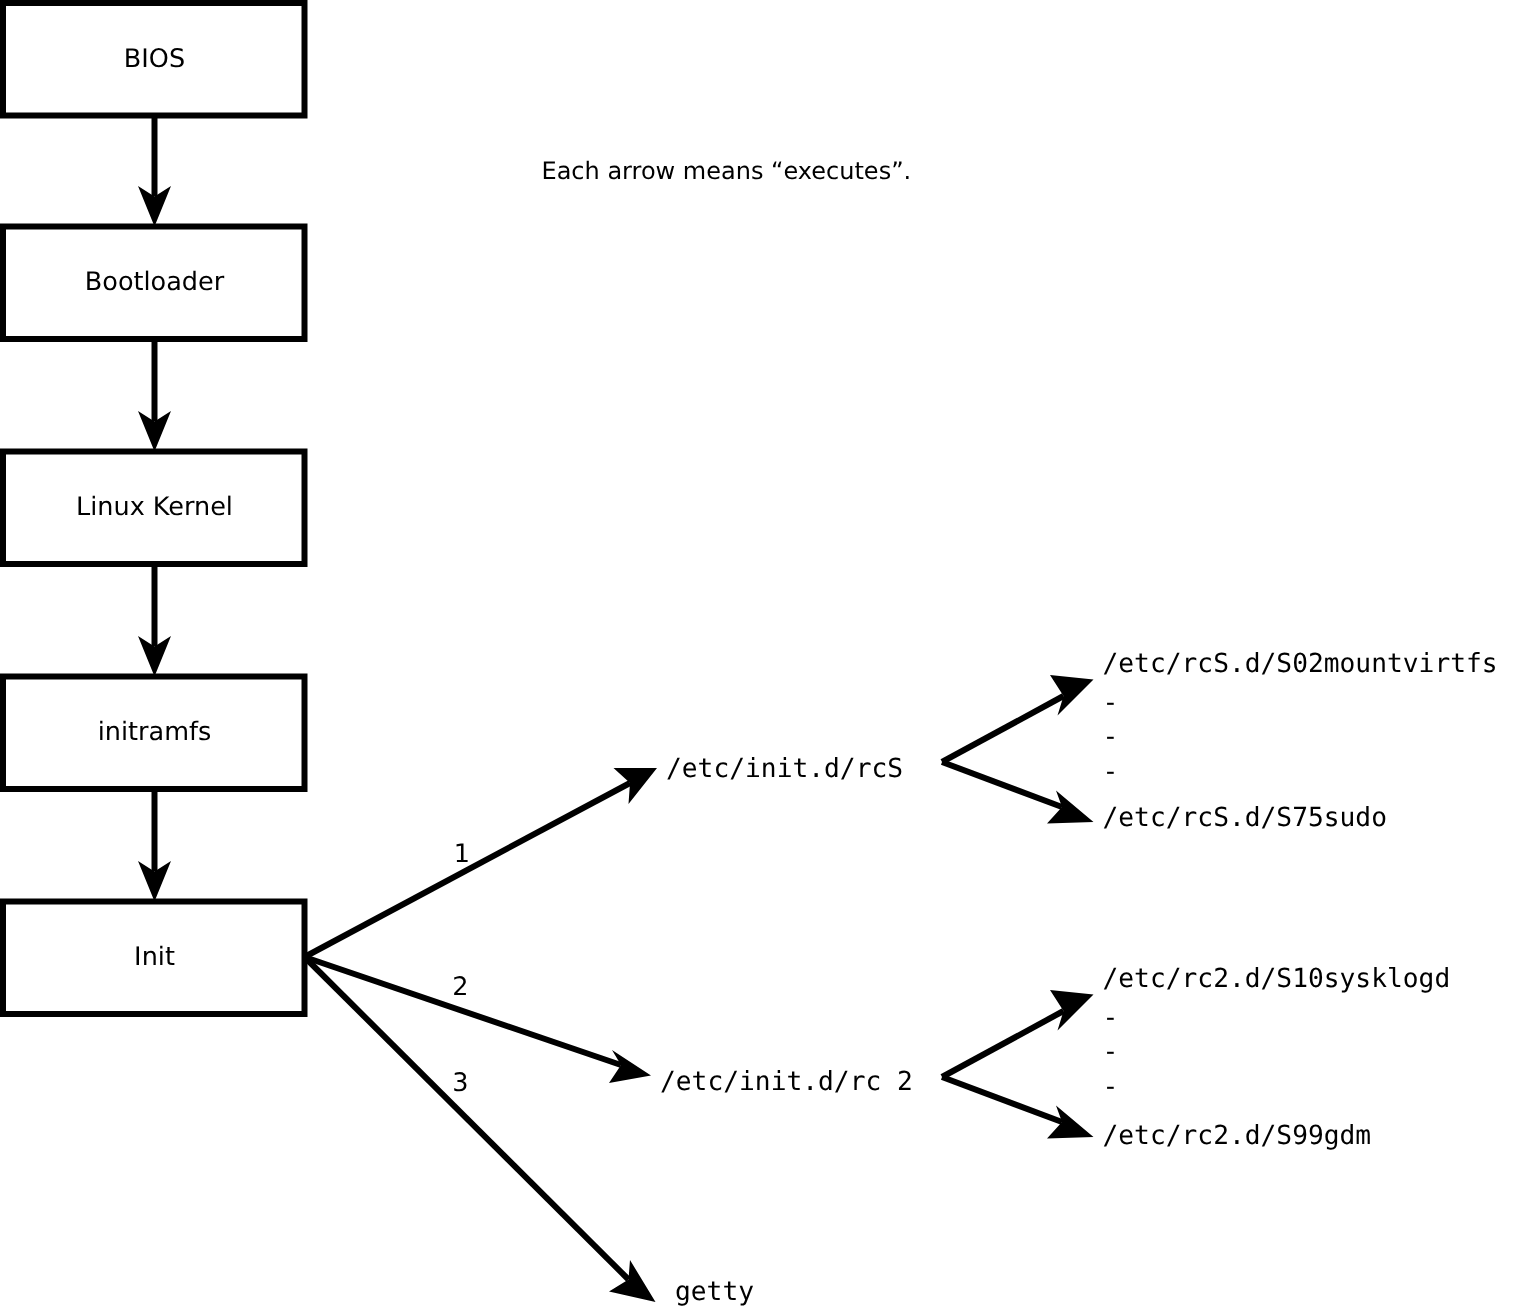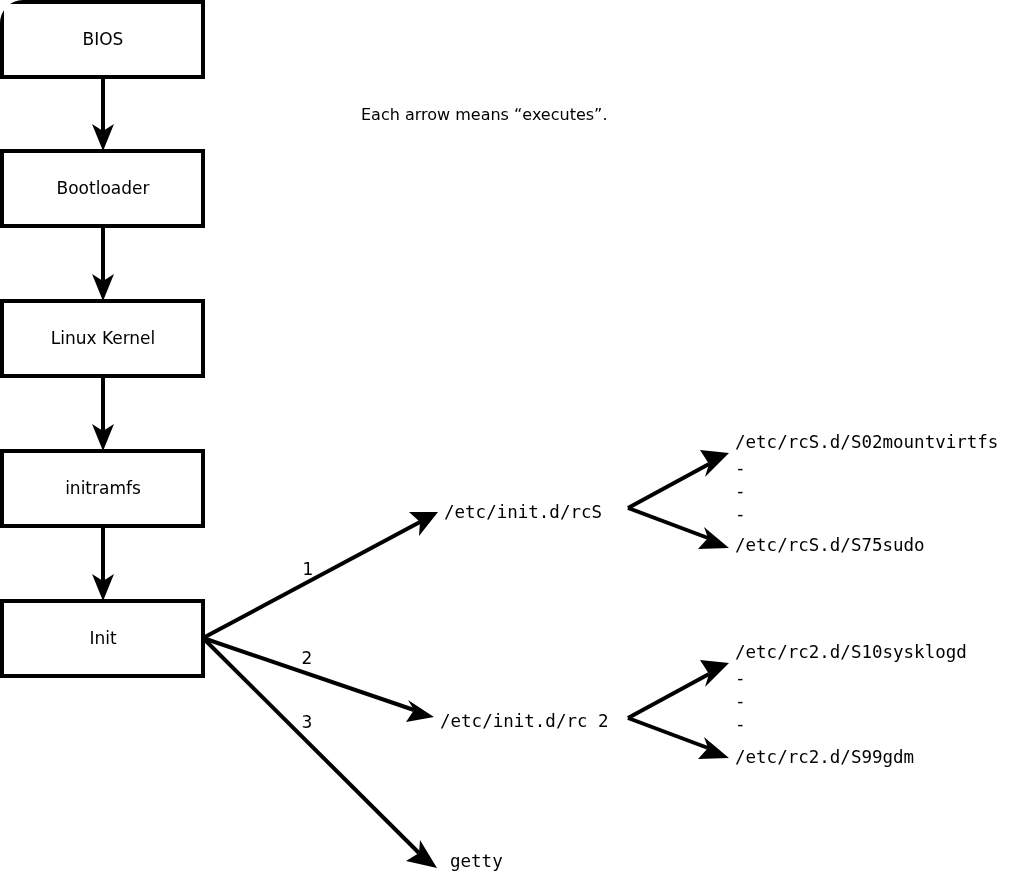--- a/index.html
+++ b/index.html
@@ -8,21 +8,20 @@
     padding: 0;
     background: #ffffff;
   }
   #canvas {
     position: relative;
     width: 1024px;
     height: 875px;
     background: #ffffff;
     overflow: hidden;
     font-family: "DejaVu Sans", sans-serif;
-    border-radius: 23px;
   }
   svg.diagram {
     position: absolute;
     left: 0;
     top: 0;
     width: 1024px;
     height: 875px;
     display: block;
   }
   .box-rect {

